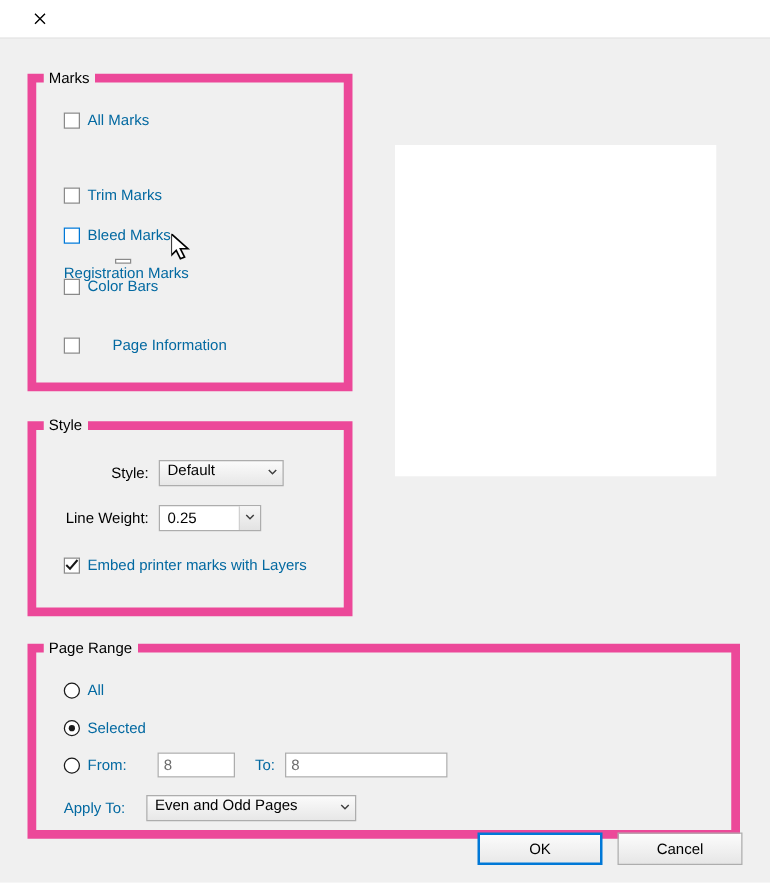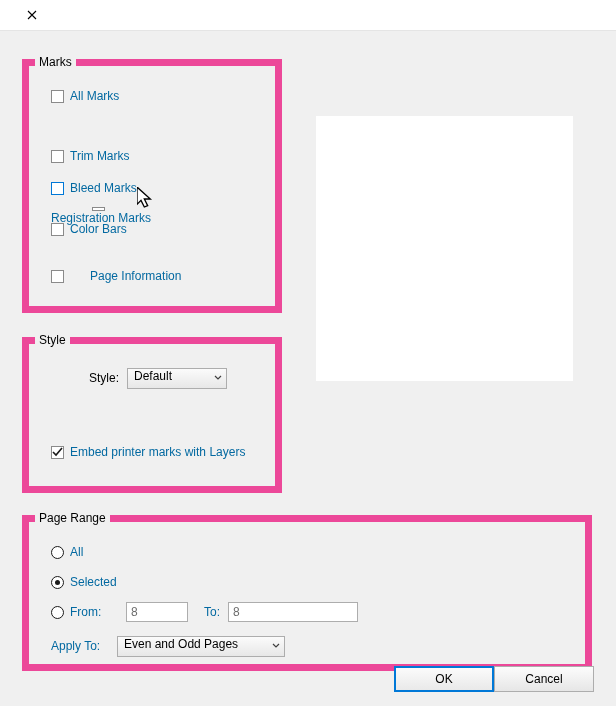--- a/index.html
+++ b/index.html
@@ -39,21 +39,21 @@
 
 .numinput { position: relative; height: 21px; border: 1px solid #adadad; background: #fff; display: inline-flex; align-items: center; padding: 0 18px 0 6px; }
 .numinput .spin { position: absolute; right: 0; top: 0; width: 17px; height: 100%; border-left: 1px solid #d0d0d0; background: linear-gradient(#f6f6f6,#e3e3e3); display:flex; align-items:center; justify-content:center;}
 .numinput .spin svg { width: 8px; height: 8px; }
 
 .textinput { height: 20px; border: 1px solid #adadad; background: #fff; padding: 0 4px; display: inline-flex; align-items: center; color: #6d6d6d; }
 .textinput.disabled { background: #fff; color: #6d6d6d; }
 
 #preview { position: absolute; left: 316px; top: 85px; width: 257px; height: 265px; background: #fff; }
 
-.btnbar { position: absolute; right: 22px; bottom: 14px; display: flex; }
+.btnbar { position: absolute; right: 22px; bottom: 14px; display: flex; gap: 12px; }
 .btn { width: 100px; height: 26px; border: 1px solid #adadad; background: linear-gradient(#fcfcfc,#e6e6e6); display: inline-flex; align-items: center; justify-content: center; cursor: default; }
 .btn.primary { border: 2px solid #0078d7; background: linear-gradient(#fbfbfb,#e9e9e9); }
 
 .cursor { position: absolute; width: 16px; height: 20px; pointer-events: none; }
 
 .lbl-right { text-align: right; display: inline-block; }
 </style>
 </head>
 <body>
 
@@ -110,20 +110,32 @@
       <span class="select" style="width:100px;">
         <span>Default</span>
         <span class="arrow">
             <svg viewBox="0 0 8 8">
               <path d="M1 2 L4 5 L7 2" stroke="#404040" stroke-width="1.2" fill="none"></path>
             </svg>
           </span>
       </span>
     </div>
 
+    <div class="row" style="left:18px; top:58px;">
+      <span class="lbl-right" style="width:72px;">Line Weight:</span>
+      <span style="width:8px;"></span>
+      <span class="numinput" style="width:82px;">
+        <span>0.25</span>
+        <span class="spin">
+            <svg viewBox="0 0 8 8">
+              <path d="M1 2 L4 5 L7 2" stroke="#404040" stroke-width="1.2" fill="none"></path>
+            </svg>
+          </span>
+      </span>
+    </div>
 
     <div class="row" style="left:22px; top:96px;">
       <span class="cb checked">
           <svg viewBox="0 0 11 11">
             <path d="M1 5 L4 8 L10 1" stroke="#1a1a1a" stroke-width="1.6" fill="none"></path>
           </svg>
         </span>
       <label class="txt">Embed printer marks with Layers</label>
     </div>
   </fieldset>

